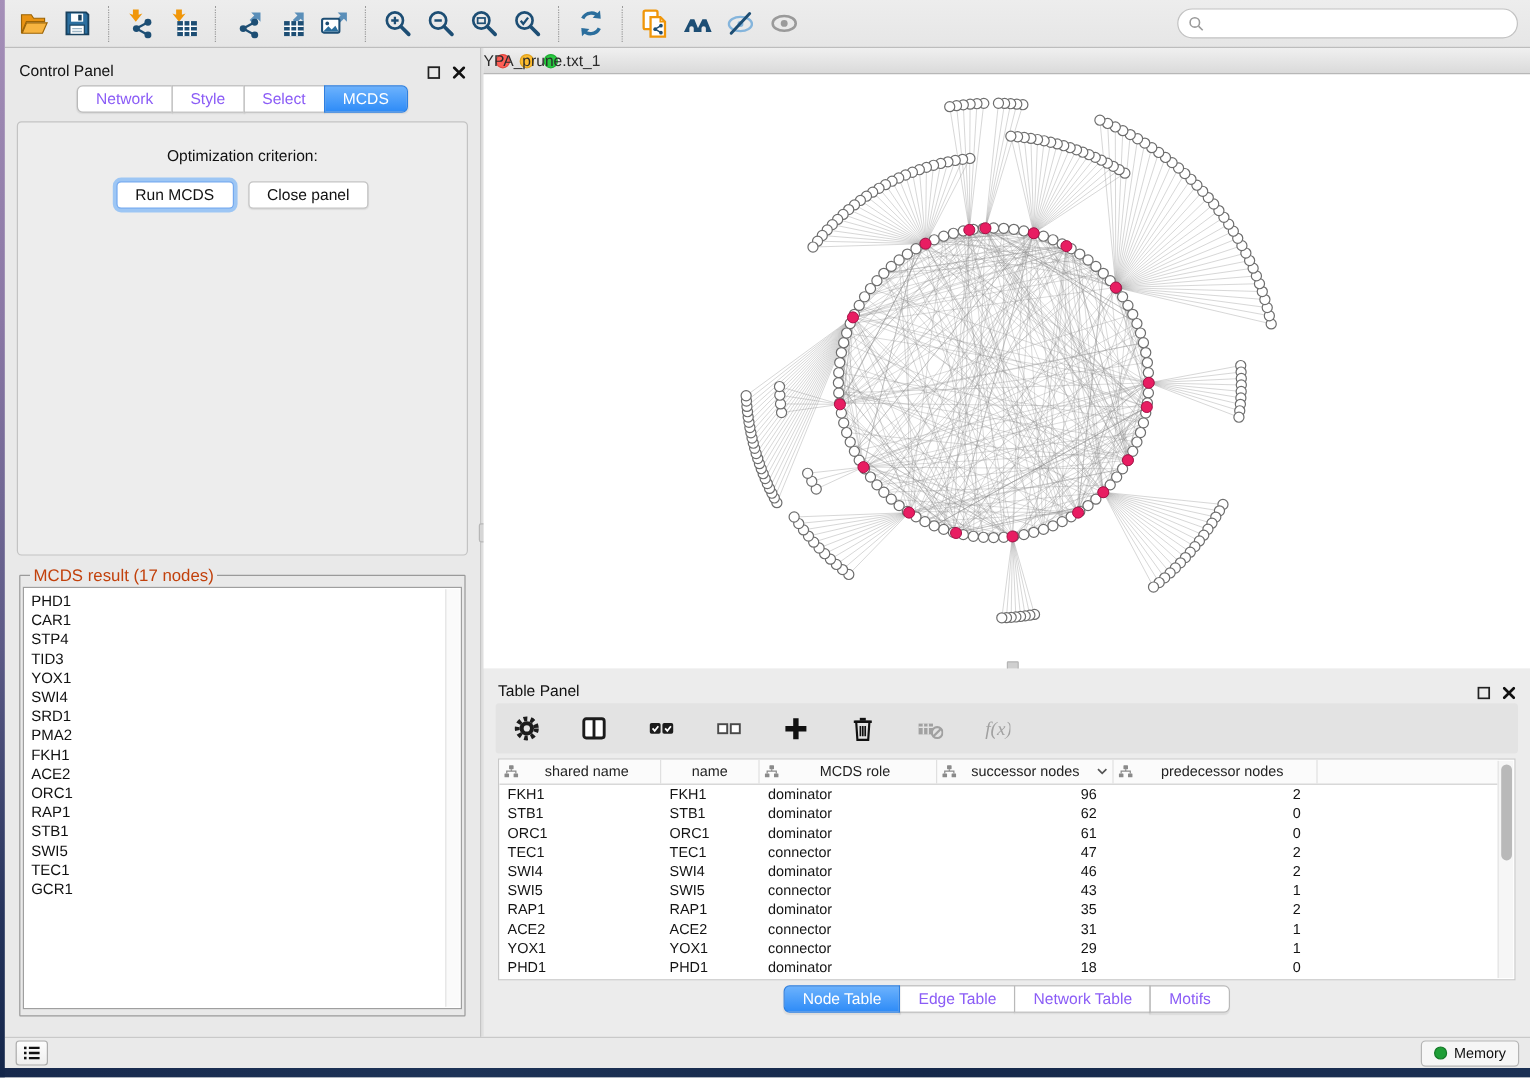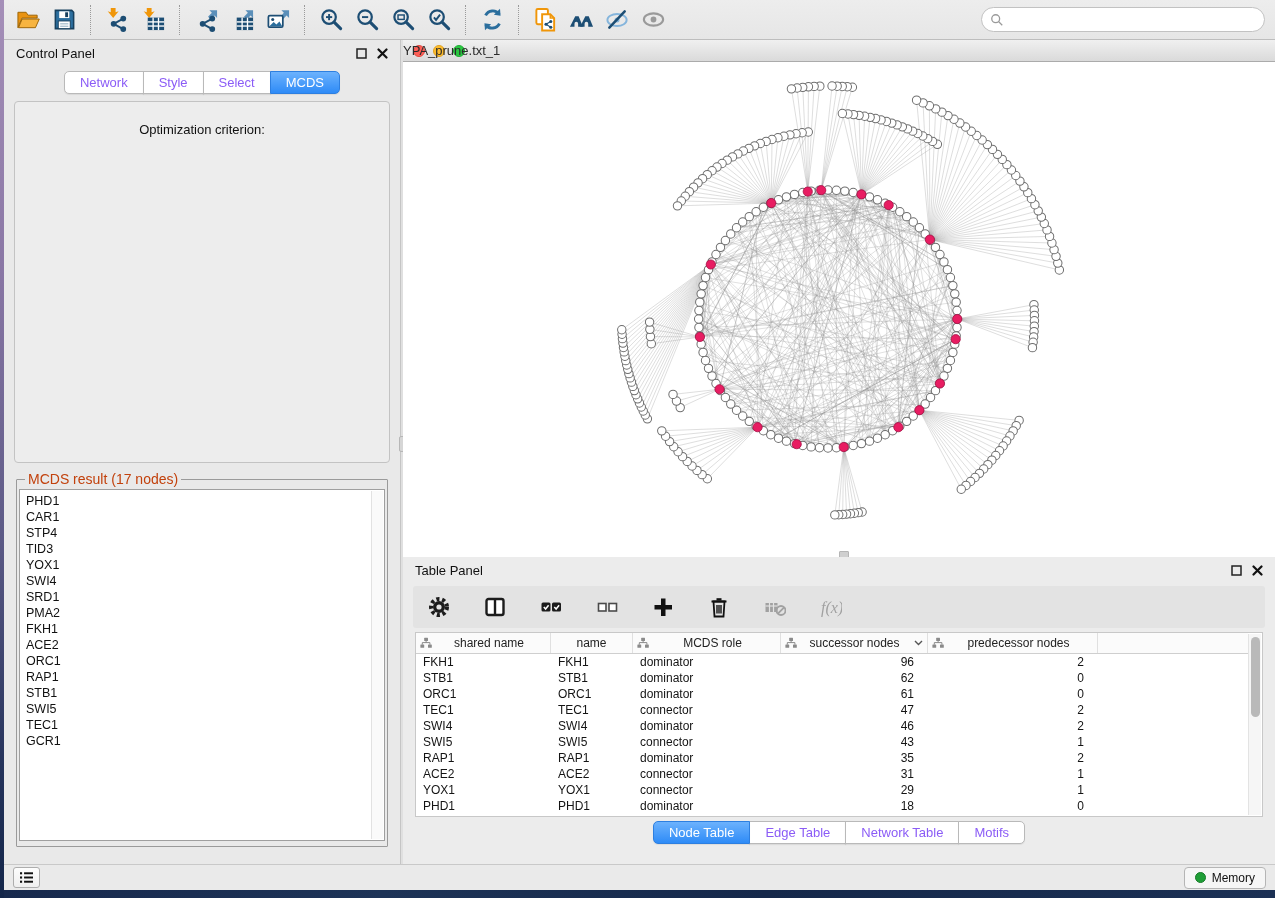--- a/index.html
+++ b/index.html
@@ -24,21 +24,21 @@
   .search-box { width:284px; height:25px; border:1px solid #c2c2c2; border-radius:13px; background:#fff;
     display:flex; align-items:center; padding:0 8px; }
   .search-box svg { width:14px; height:14px; flex:none; }
   .search-input { border:none; outline:none; flex:1; font-size:13px; margin-left:5px; background:transparent; }
 
   
   .main { flex:1; display:flex; min-height:0; }
 
   
   .control-panel { width:396px; flex:none; background:#e9e9e9; display:flex; flex-direction:column; }
-  .panel-header { height:26px; flex:none; display:flex; align-items:center; padding:0 12px; font-size:13px; color:#111;gap:36px; }
+  .panel-header { height:26px; flex:none; display:flex; align-items:flex-end; padding:0 12px; font-size:13px; color:#111;gap:36px; }
   .panel-header .ph-icons { margin-left:auto; display:flex; align-items:center; gap:10px; }
   .ph-float svg, .ph-close svg { width:11px; height:11px; display:block; }
 
   .cp-tabs-row { height:28px; flex:none; display:flex; justify-content:center; align-items:flex-end; }
   .seg { display:inline-flex; }
   .seg-tab { height:23px; padding:0 15px; display:flex; align-items:center; font-size:13px; color:#8b5cf6;
     background:#fff; border:1px solid #b9b9b9; margin-left:-1px; position:relative; box-shadow:0 1px 1px rgba(0,0,0,.07); }
   .seg-tab:first-child { border-radius:5px 0 0 5px; margin-left:0; }
   .seg-tab:last-child { border-radius:0 5px 5px 0; }
   .seg-tab.active { background:linear-gradient(#6cb2fd,#2e8bf7); color:#fff; border-color:#2d7fe0; z-index:1; }
@@ -317,20 +317,24 @@
         <span class="seg" id="cp-tabs">
             <span class="seg-tab">Network</span>
             <span class="seg-tab">Style</span>
             <span class="seg-tab">Select</span>
             <span class="seg-tab active">MCDS</span>
           </span>
       </div>
 
       <div class="cp-content">
         <div class="opt-label">Optimization criterion:</div>
+        <div class="btn-row">
+          <button class="mac-btn focused">Run MCDS</button>
+          <button class="mac-btn">Close panel</button>
+        </div>
       </div>
 
       <fieldset class="mcds-box">
         <legend>MCDS result (17 nodes)</legend>
         <div class="mcds-list">
           <div id="mcds-items">
               <div class="mcds-item">PHD1</div>
               <div class="mcds-item">CAR1</div>
               <div class="mcds-item">STP4</div>
               <div class="mcds-item">TID3</div>

